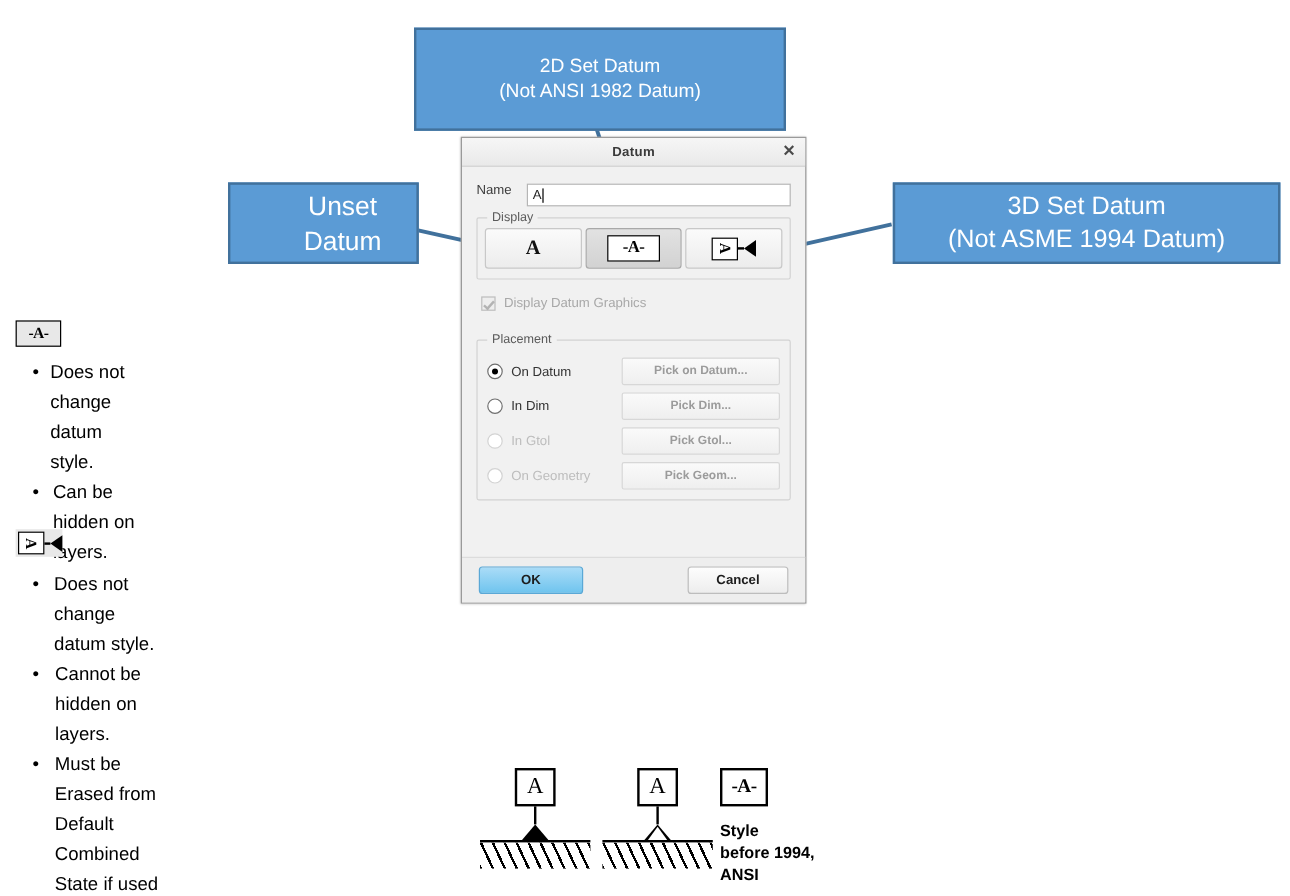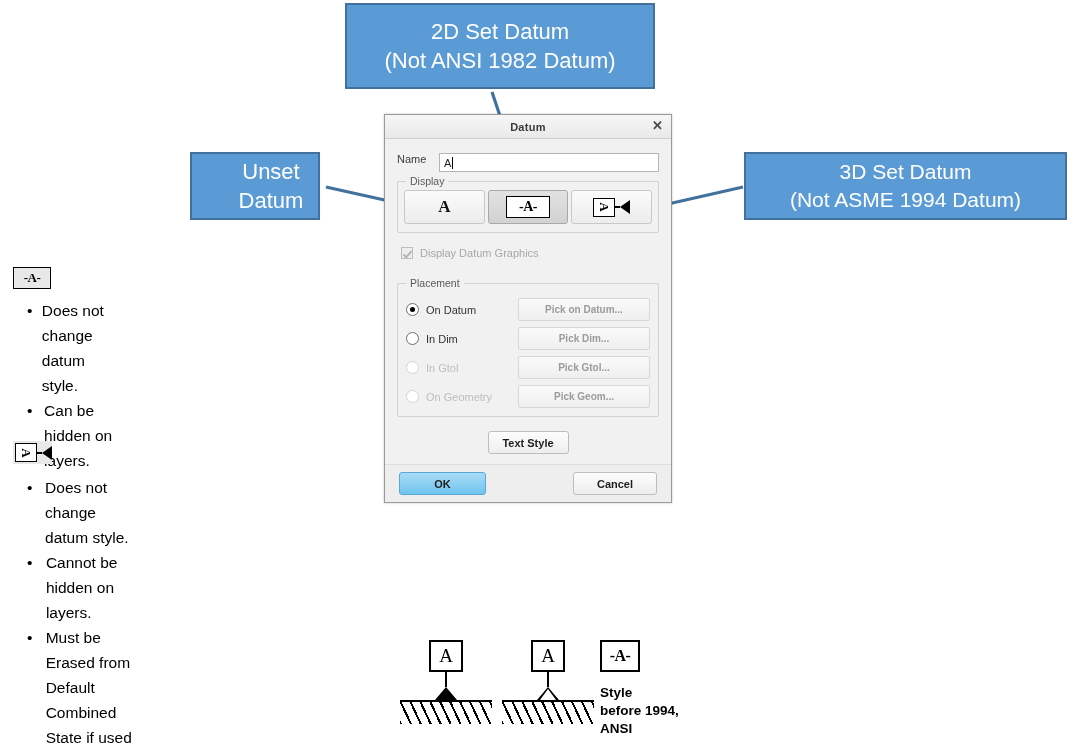--- a/index.html
+++ b/index.html
@@ -21,22 +21,22 @@
     display:flex;
     flex-direction:column;
     align-items:center;
     justify-content:center;
     text-align:center;
     line-height:1.32;
     box-sizing:border-box;
   }
   .callout .line{display:block;white-space:nowrap;}
 
-  #callout-2d{left:345px;top:3px;width:310px;height:86px;font-size:22px;}
-  #callout-unset{left:190px;top:152px;width:130px;height:68px;font-size:22px;padding-left:32px;}
+  #callout-2d{left:345px;top:23px;width:310px;height:86px;font-size:16px;}
+  #callout-unset{left:190px;top:152px;width:159px;height:68px;font-size:22px;padding-left:32px;}
   #callout-3d{left:744px;top:152px;width:323px;height:68px;font-size:21px;}
 
   
   #arrow-layer{position:absolute;left:0;top:0;width:1075px;height:747px;pointer-events:none;}
 
   
   #datum-dialog{
     position:absolute;left:384px;top:114px;width:288px;height:389px;
     background:#f1f1f1;
     border:1px solid #9a9a9a;
@@ -337,23 +337,20 @@
         <div class="pick-btn">Pick Gtol...</div>
       </div>
 
       <div class="place-row" style="margin-bottom:0;">
         <div class="radio disabled"></div>
         <div class="place-label disabled">On Geometry</div>
         <div class="pick-btn">Pick Geom...</div>
       </div>
     </div>
 
-    <div id="textstyle-wrap">
-      <div id="text-style-btn">Text Style</div>
-    </div>
 
     <div id="dialog-footer">
       <div id="ok-btn">OK</div>
       <div id="cancel-btn">Cancel</div>
     </div>
 
   </div>
 </div>
 
 <div class="note-block" style="left:0;top:0;">

